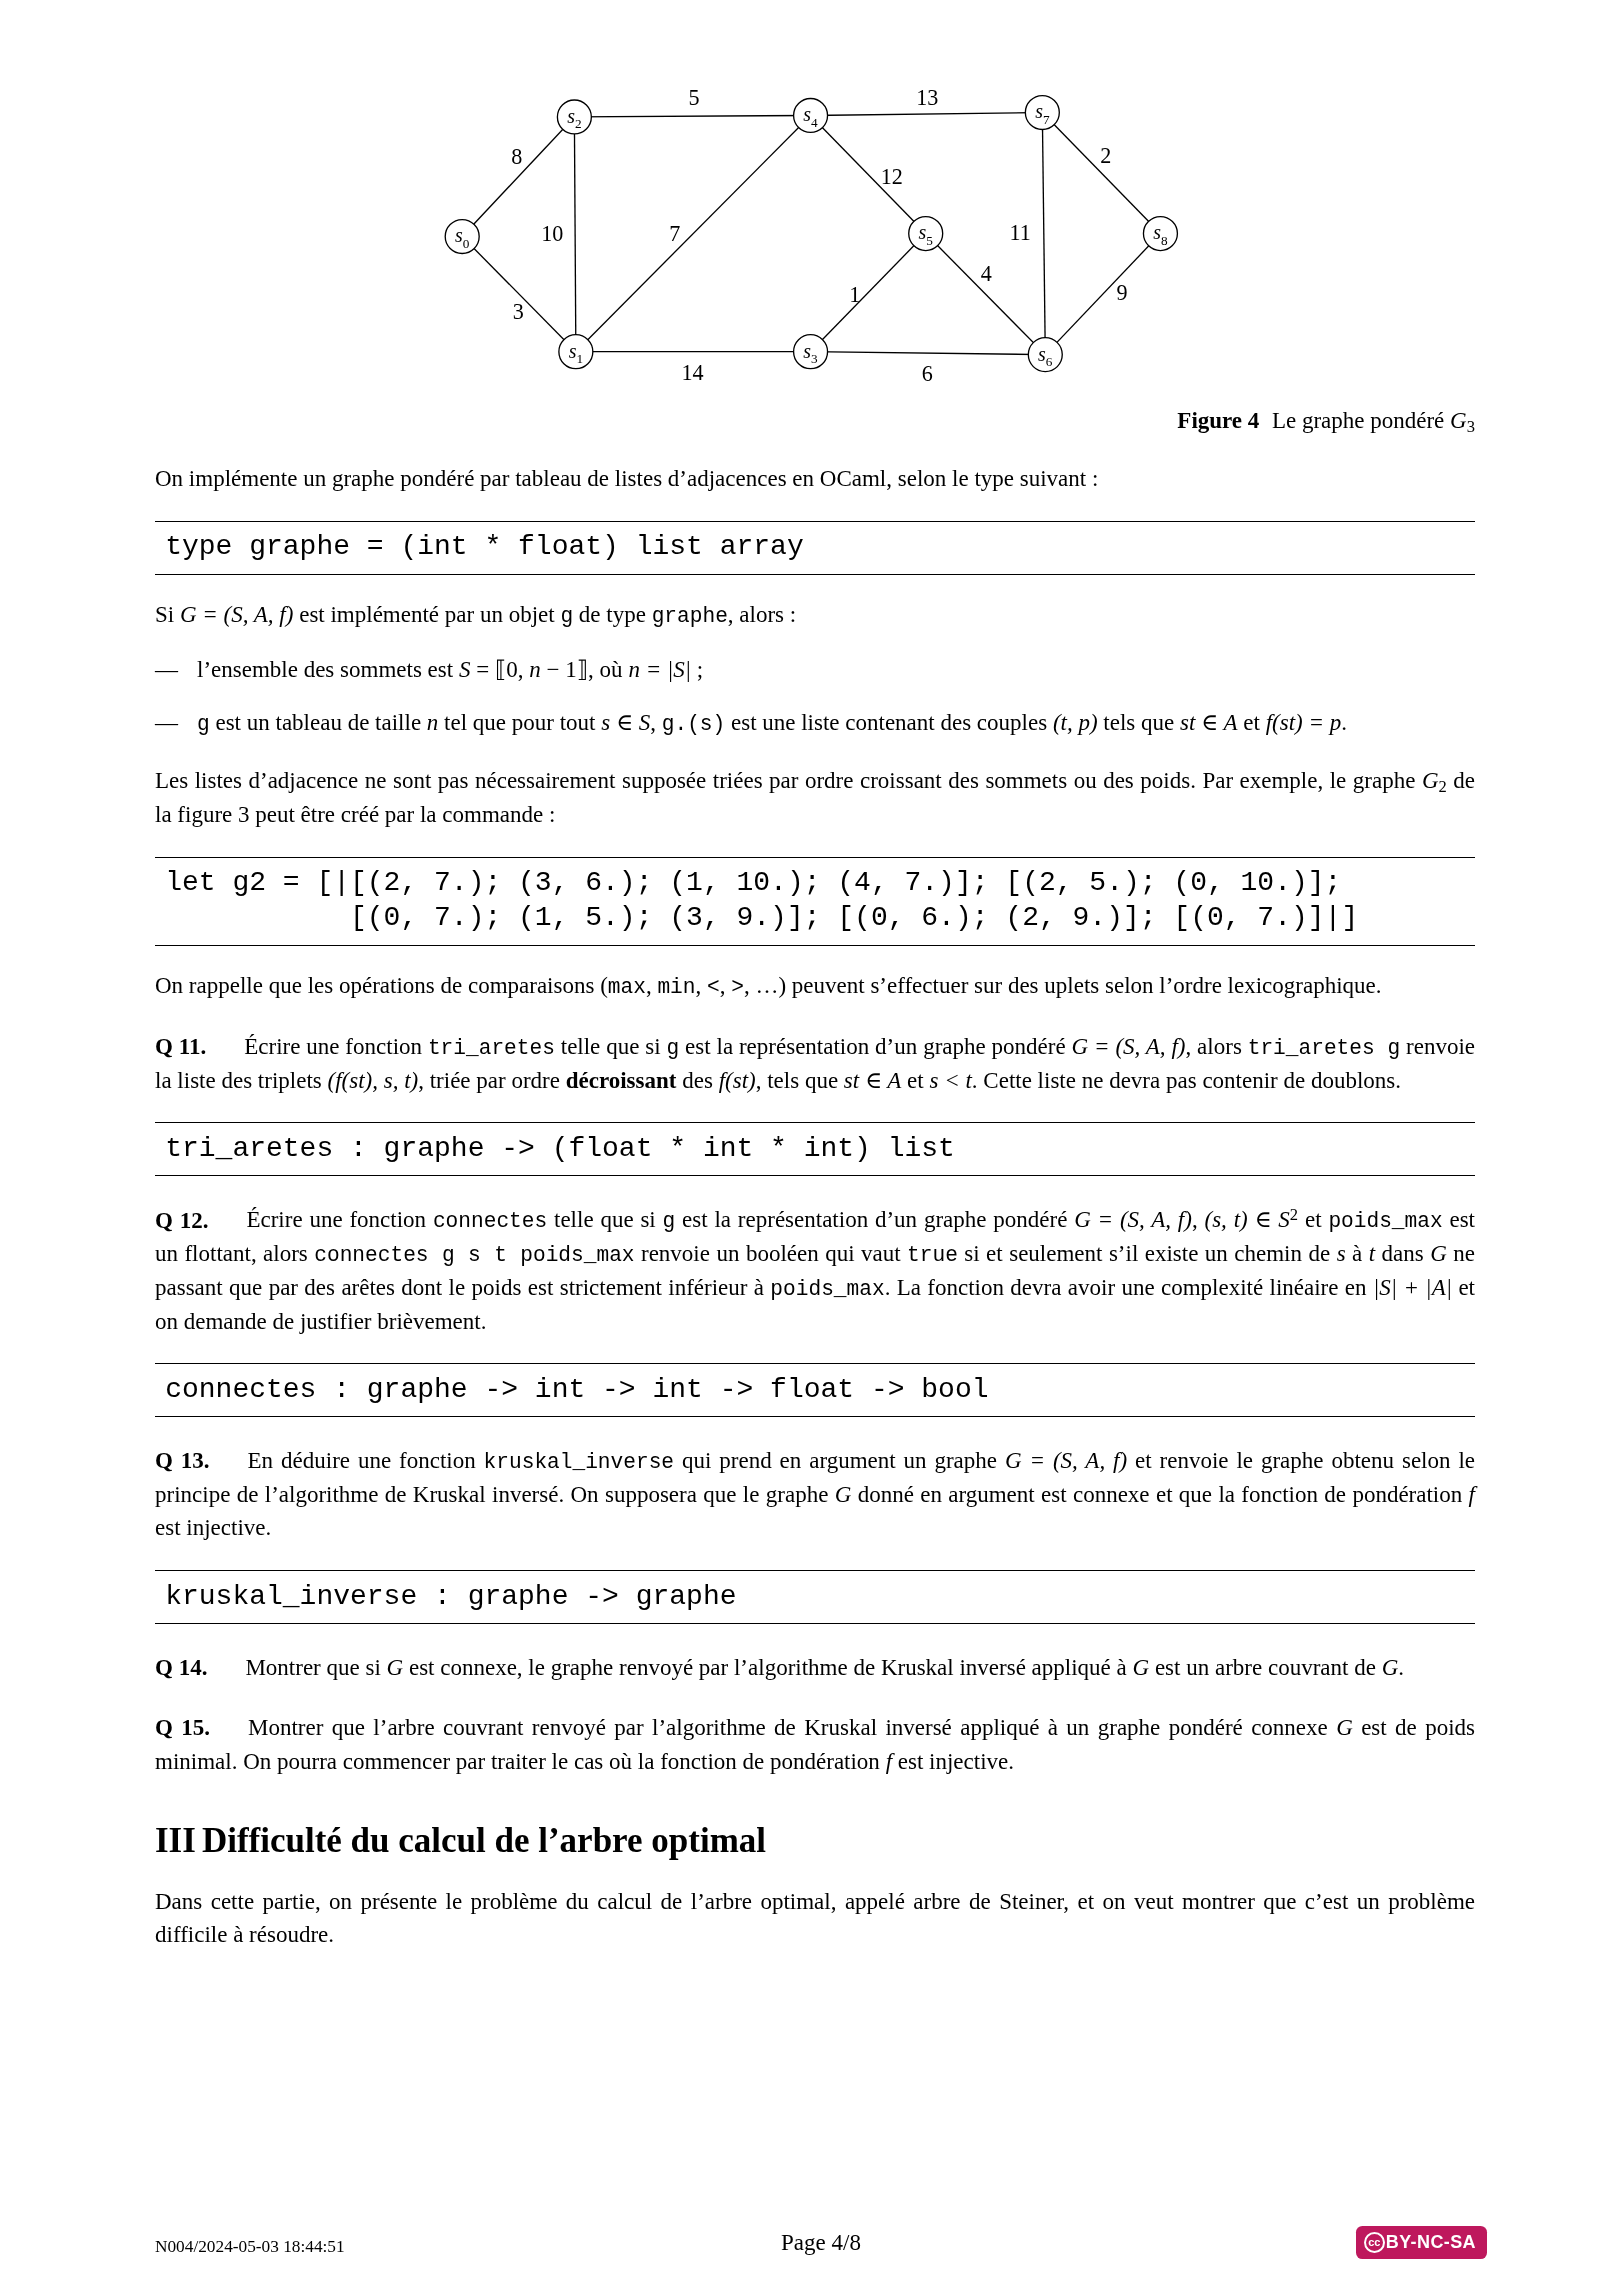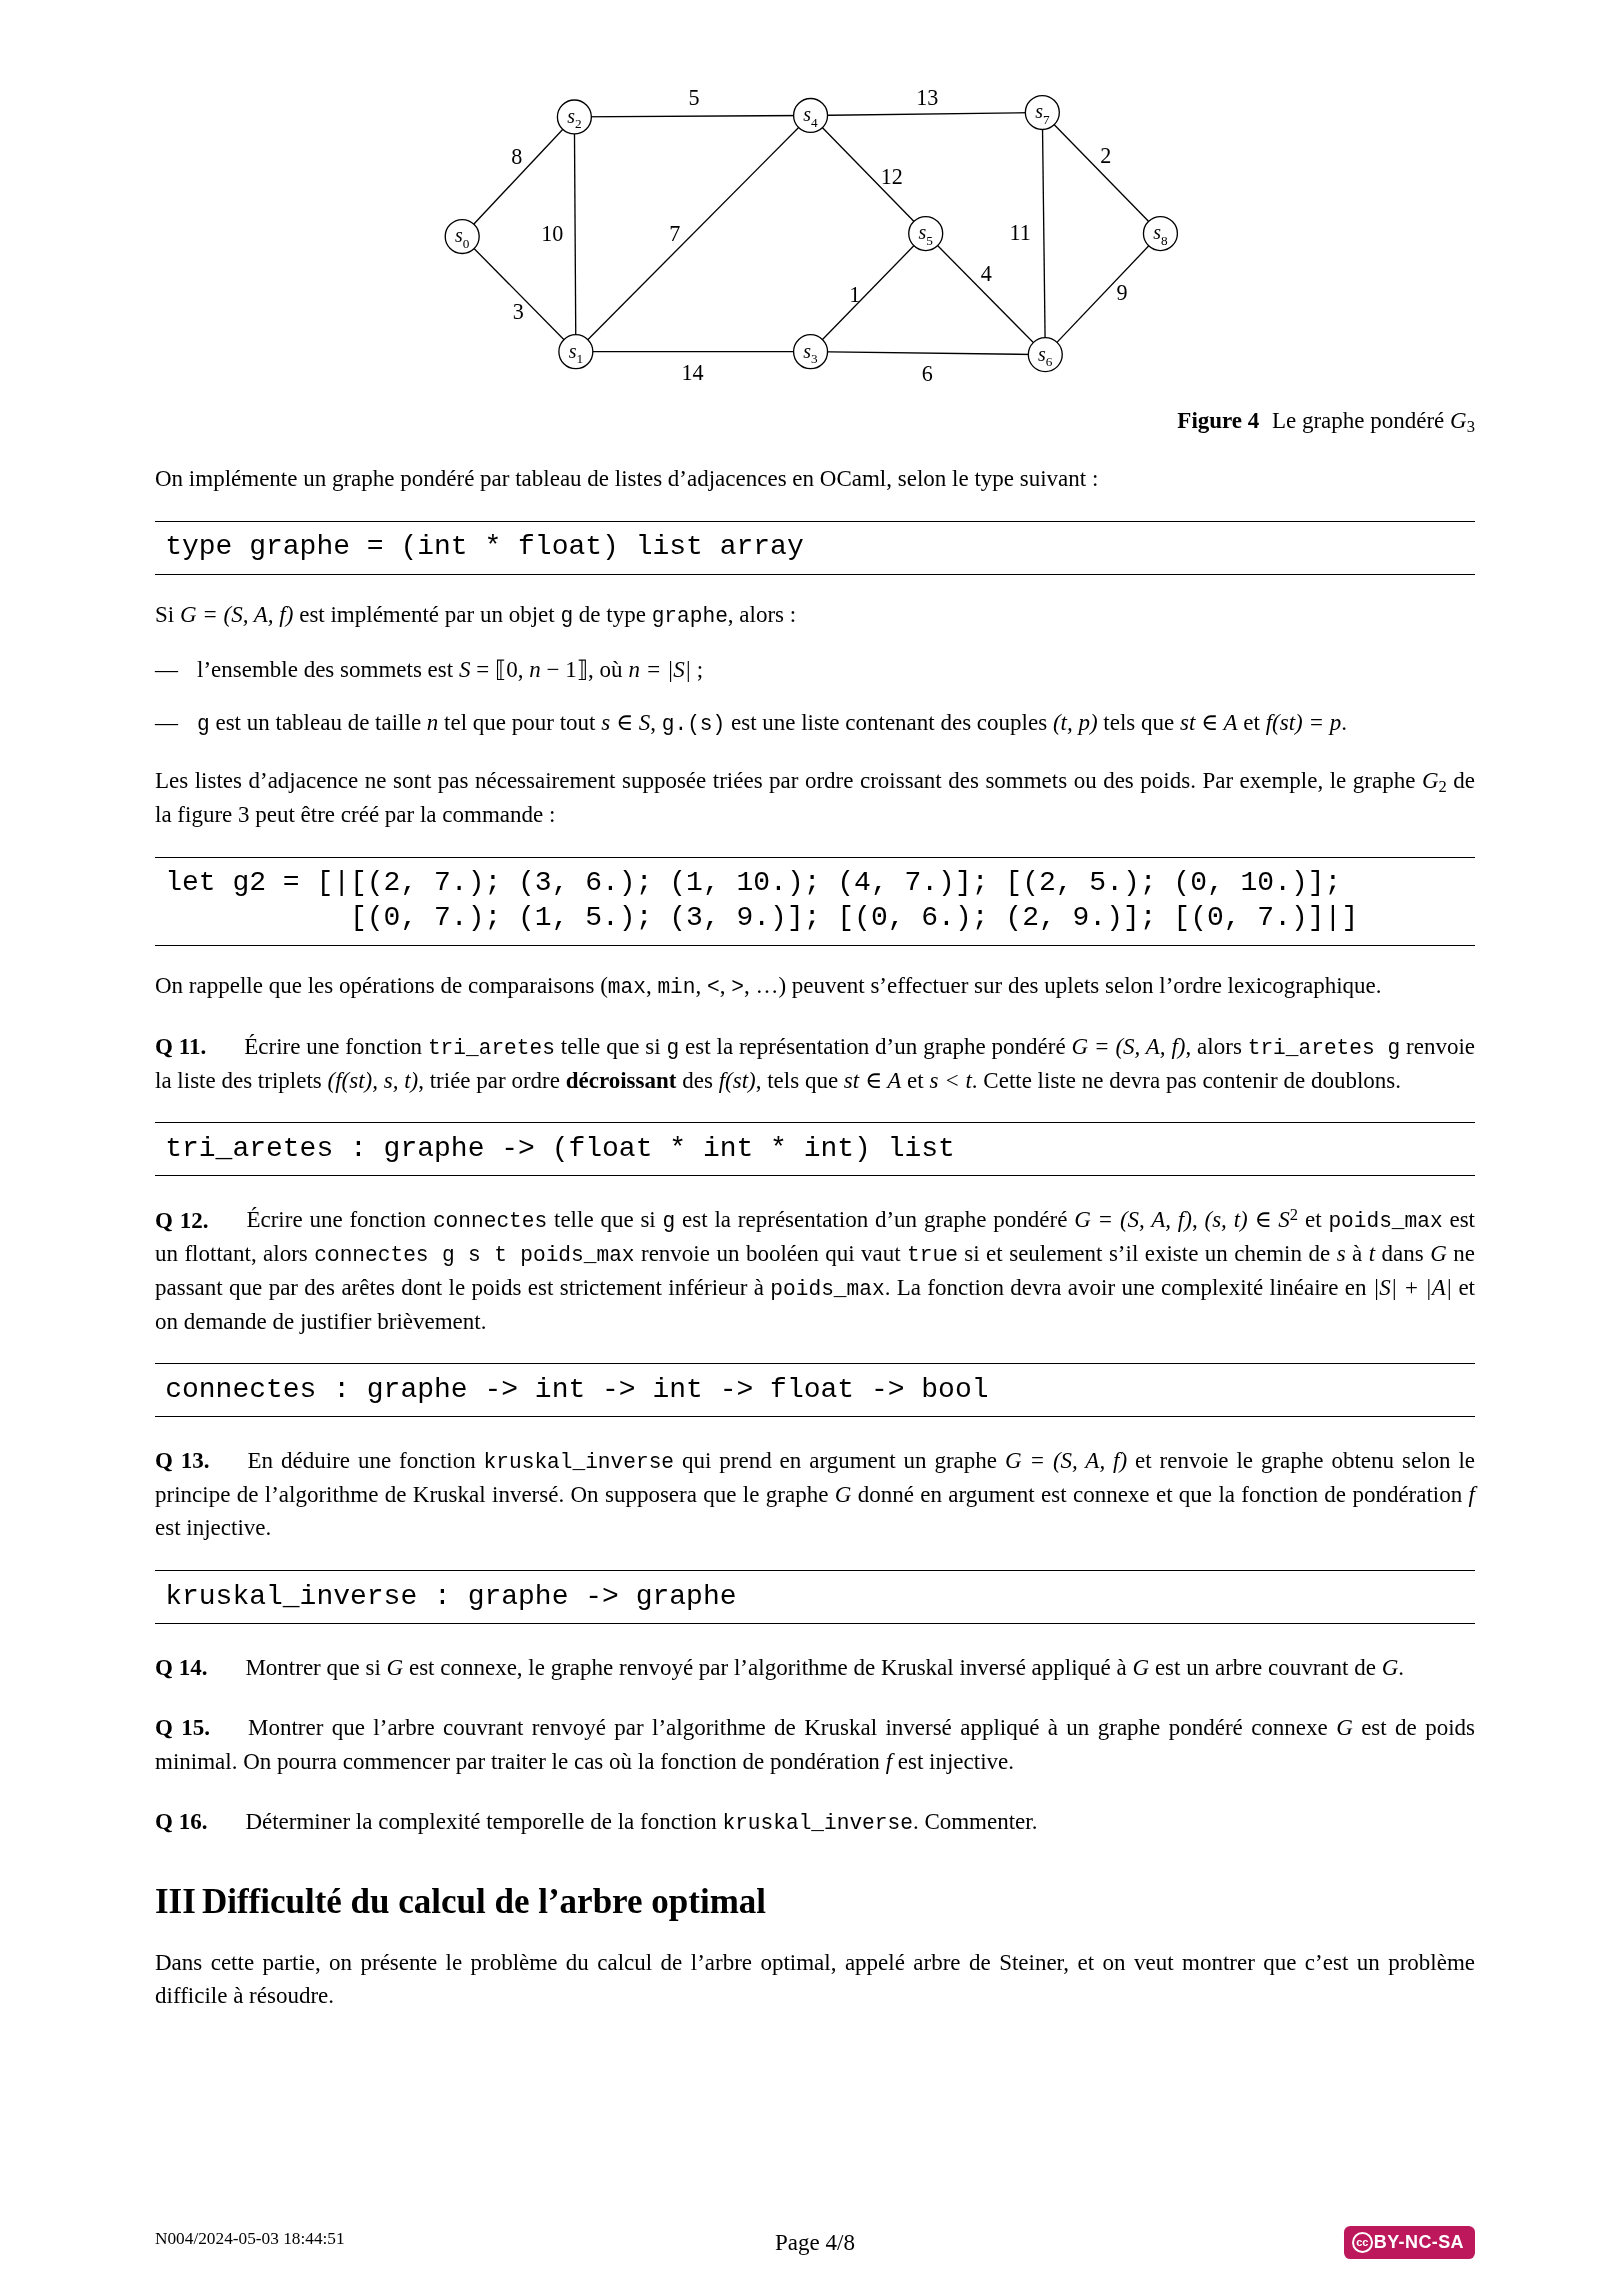--- a/index.html
+++ b/index.html
@@ -51,22 +51,22 @@
   .seg-fl { font-weight:bold; margin-right:12.6px; }
   .seg-sub { font-size:0.72em; vertical-align:-0.22em; font-style:normal; }
   .seg-sup { font-size:0.72em; vertical-align:0.45em; font-style:normal; }
 
   .section-heading { margin-top:41px; font-size:35px; font-weight:bold; line-height:1.25; }
   .section-number { margin-right:6px; }
   .section-heading + .para { margin-top:22px; }
 
   
   .footer {
-    position:absolute; left:155px; right:148px; bottom:36px;
-    display:flex; align-items:flex-start;
+    position:absolute; left:155px; right:136px; bottom:36px;
+    display:flex; align-items:flex-end;
   }
   .footer-left { flex:1; font-size:17.3px; }
   .footer-center { font-size:23px; text-align:center; }
   .footer-right { flex:1; display:flex; justify-content:flex-end; }
   .cc-badge {
     display:flex; align-items:center; gap:1px;
     background:#be185d; color:#fff; border-radius:6.3px;
     padding:3.9px 11px 3.9px 7.9px; height:33px;
   }
   .cc-circle {
@@ -180,21 +180,20 @@
     <p class="para question"><span class="seg-q">Q 13.</span><span>En déduire une fonction </span><span class="seg-c">kruskal_inverse</span><span> qui prend en argument un graphe </span><span class="seg-i">G = (S, A, f)</span><span> et renvoie le graphe obtenu selon le principe de l’algorithme de Kruskal inversé. On supposera que le graphe </span><span class="seg-i">G</span><span> donné en argument est connexe et que la fonction de pondération </span><span class="seg-i">f</span><span> est injective.</span></p>
 
     <div class="codeblock">
       <pre>kruskal_inverse : graphe -&gt; graphe</pre>
     </div>
 
     <p class="para question"><span class="seg-q">Q 14.</span><span>Montrer que si </span><span class="seg-i">G</span><span> est connexe, le graphe renvoyé par l’algorithme de Kruskal inversé appliqué à </span><span class="seg-i">G</span><span> est un arbre couvrant de </span><span class="seg-i">G</span><span>.</span></p>
 
     <p class="para question"><span class="seg-q">Q 15.</span><span>Montrer que l’arbre couvrant renvoyé par l’algorithme de Kruskal inversé appliqué à un graphe pondéré connexe </span><span class="seg-i">G</span><span> est de poids minimal. On pourra commencer par traiter le cas où la fonction de pondération </span><span class="seg-i">f</span><span> est injective.</span></p>
 
-    <p class="para question"><span class="seg-q">Q 16.</span><span>Déterminer la complexité temporelle de la fonction </span><span class="seg-c">kruskal_inverse</span><span>. Commenter.</span></p>
 
     <h2 class="section-heading">
       <span class="section-number">III</span><span>Difficulté du calcul de l’arbre optimal</span>
     </h2>
 
     <p class="para"><span>Dans cette partie, on présente le problème du calcul de l’arbre optimal, appelé arbre de Steiner, et on veut montrer que c’est un problème difficile à résoudre.</span></p>
 
   </div>
 
   <div class="footer">

